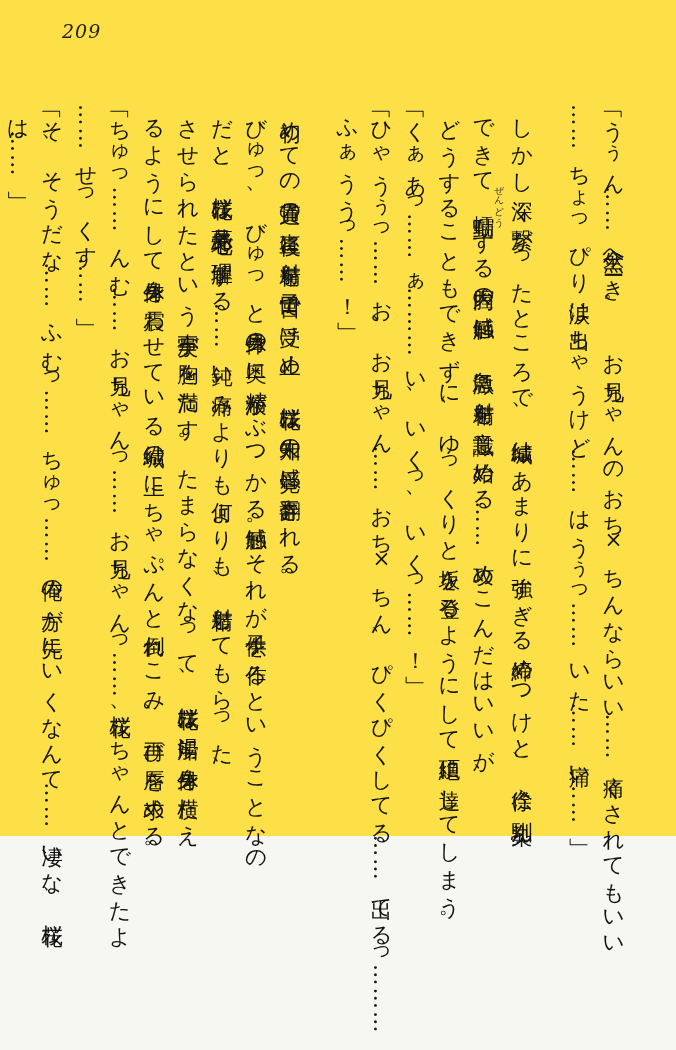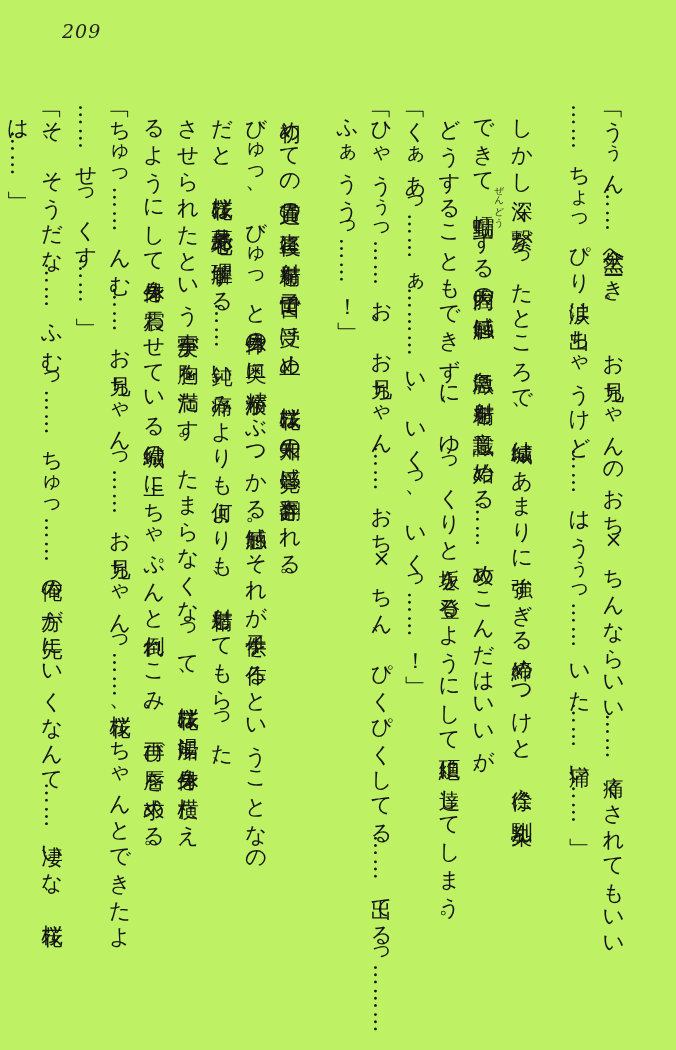--- a/index.html
+++ b/index.html
@@ -6,22 +6,22 @@
     margin: 0;
     padding: 0;
     width: 676px;
     height: 1050px;
     background: #f6f6f3;
     overflow: hidden;
   }
   .page {
     position: relative;
     width: 676px;
-    height: 1050px;
-    background: #bef264;
+    height: 836px;
+    background: #fde047;
     color: #141414;
     font-family: "DejaVu Serif", "Liberation Serif", serif;
   }
   .page-number {
     position: absolute;
     top: 20px;
     left: 62px;
     font-size: 19px;
     font-style: italic;
     letter-spacing: 1px;

